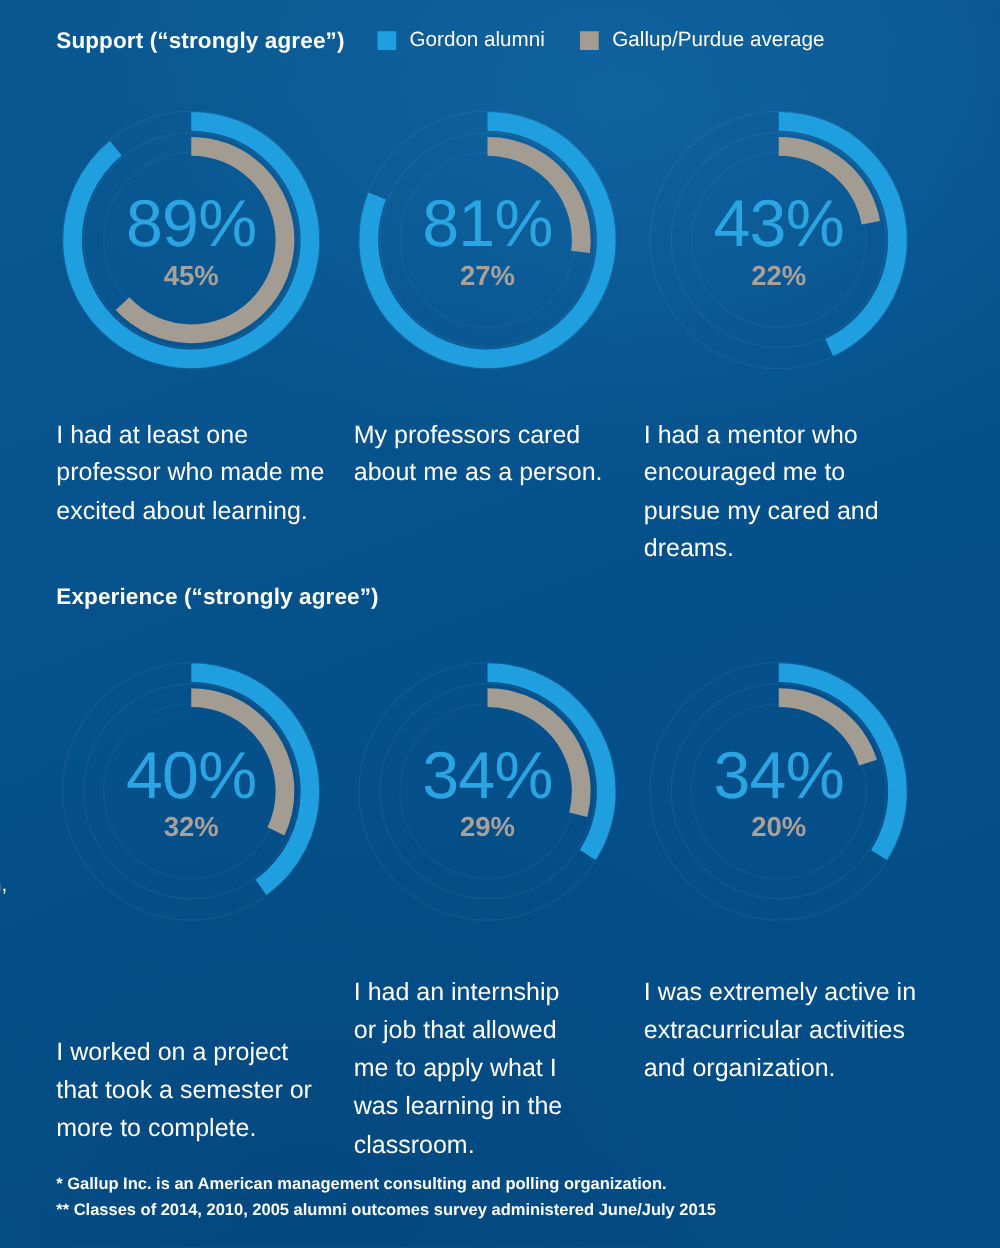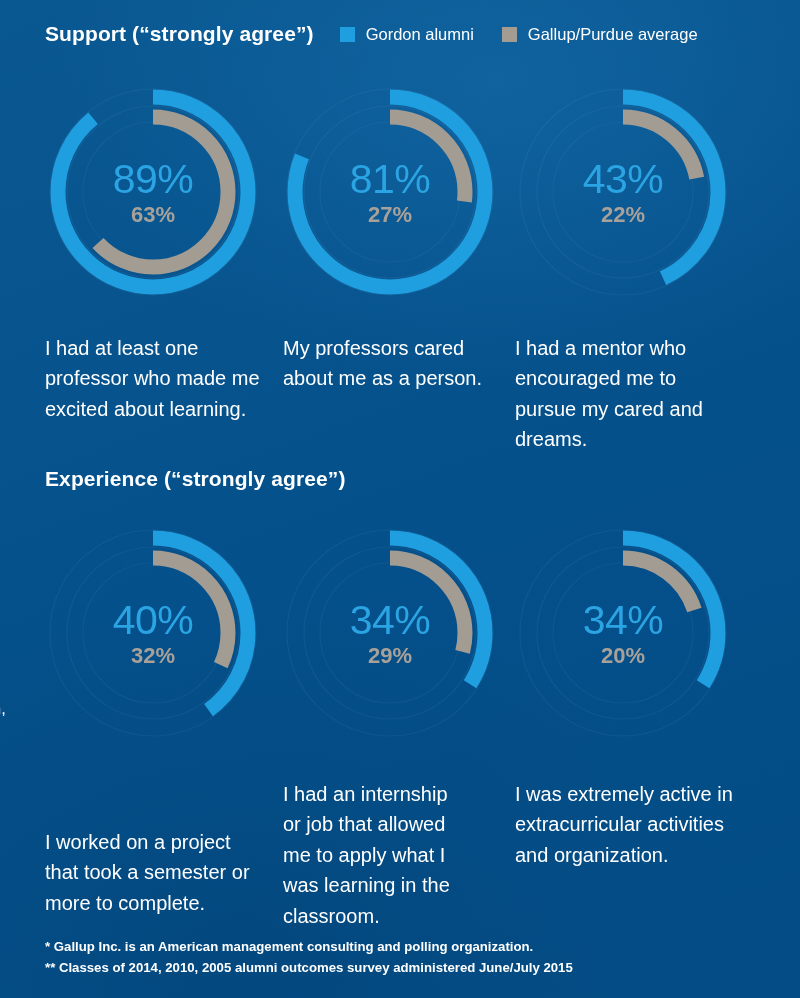--- a/index.html
+++ b/index.html
@@ -27,21 +27,21 @@
   }
 
   
   .section-head {
     position: absolute;
     display: flex;
     align-items: center;
     white-space: nowrap;
   }
   .section-title {
-    font-size: 21px;
+    font-size: 18px;
     font-weight: bold;
     color: #ffffff;
     letter-spacing: 0.1px;
   }
   .legend {
     display: flex;
     align-items: flex-end;
     margin-left: 26px;
   }
   .legend-item {
@@ -83,21 +83,21 @@
     left: 0;
     top: 0;
     width: 210px;
     height: 210px;
     display: flex;
     flex-direction: column;
     align-items: center;
     justify-content: center;
   }
   .pct-primary {
-    font-size: 41px;
+    font-size: 53px;
     line-height: 1;
     color: #2ba4e3;
     font-weight: normal;
     letter-spacing: -0.5px;
     margin-bottom: 4px;
   }
   .pct-secondary {
     font-size: 22px;
     line-height: 1;
     color: #a8a199;
@@ -163,21 +163,21 @@
         <g>
           <circle cx="105" cy="105" r="103" fill="none" stroke="rgba(255,255,255,0.05)" stroke-width="1.2"></circle>
           <circle cx="105" cy="105" r="86" fill="none" stroke="rgba(255,255,255,0.05)" stroke-width="1.2"></circle>
           <circle cx="105" cy="105" r="70" fill="none" stroke="rgba(255,255,255,0.045)" stroke-width="1.2"></circle>
         </g>
         <circle class="arc-alumni" cx="105" cy="105" r="95" fill="none" stroke="#1f9ee0" stroke-width="15" transform="rotate(-90 105 105)" stroke-dasharray="531.243317722034 65.65928646002669" stroke-dashoffset="0"></circle>
         <circle class="arc-average" cx="105" cy="105" r="75" fill="none" stroke="#a39c92" stroke-width="15" transform="rotate(-90 105 105)" stroke-dasharray="296.88050576423547 174.3583922742335" stroke-dashoffset="0"></circle>
       </svg>
       <div class="donut-center">
         <span class="pct-primary">89%</span>
-        <span class="pct-secondary">63%</span>
+        <span class="pct-secondary">45%</span>
       </div>
     </div>
   </div>
 
   <div class="donut-cell" style="left:285px; top:87px;">
     <div class="donut-wrap">
       <svg class="donut-svg" width="210" height="210" viewBox="0 0 210 210">
         <g>
           <circle cx="105" cy="105" r="103" fill="none" stroke="rgba(255,255,255,0.05)" stroke-width="1.2"></circle>
           <circle cx="105" cy="105" r="86" fill="none" stroke="rgba(255,255,255,0.05)" stroke-width="1.2"></circle>

